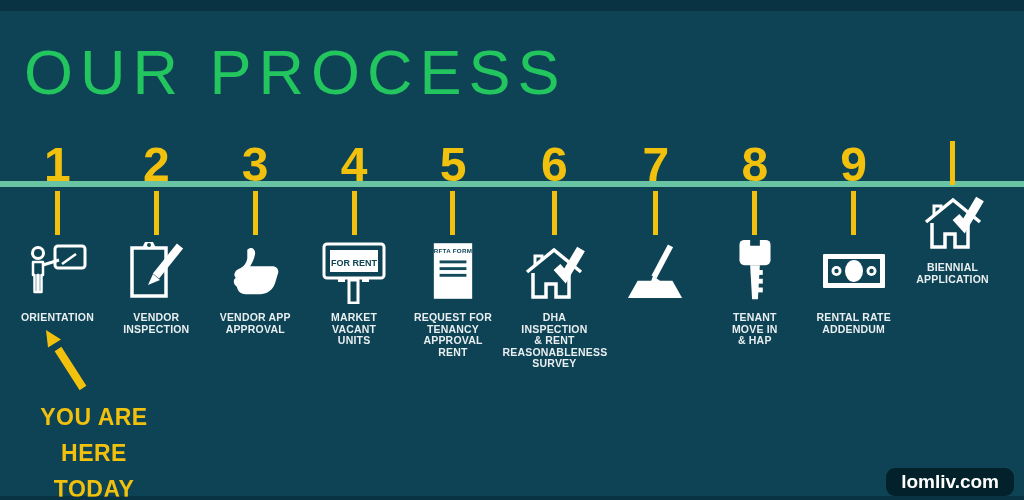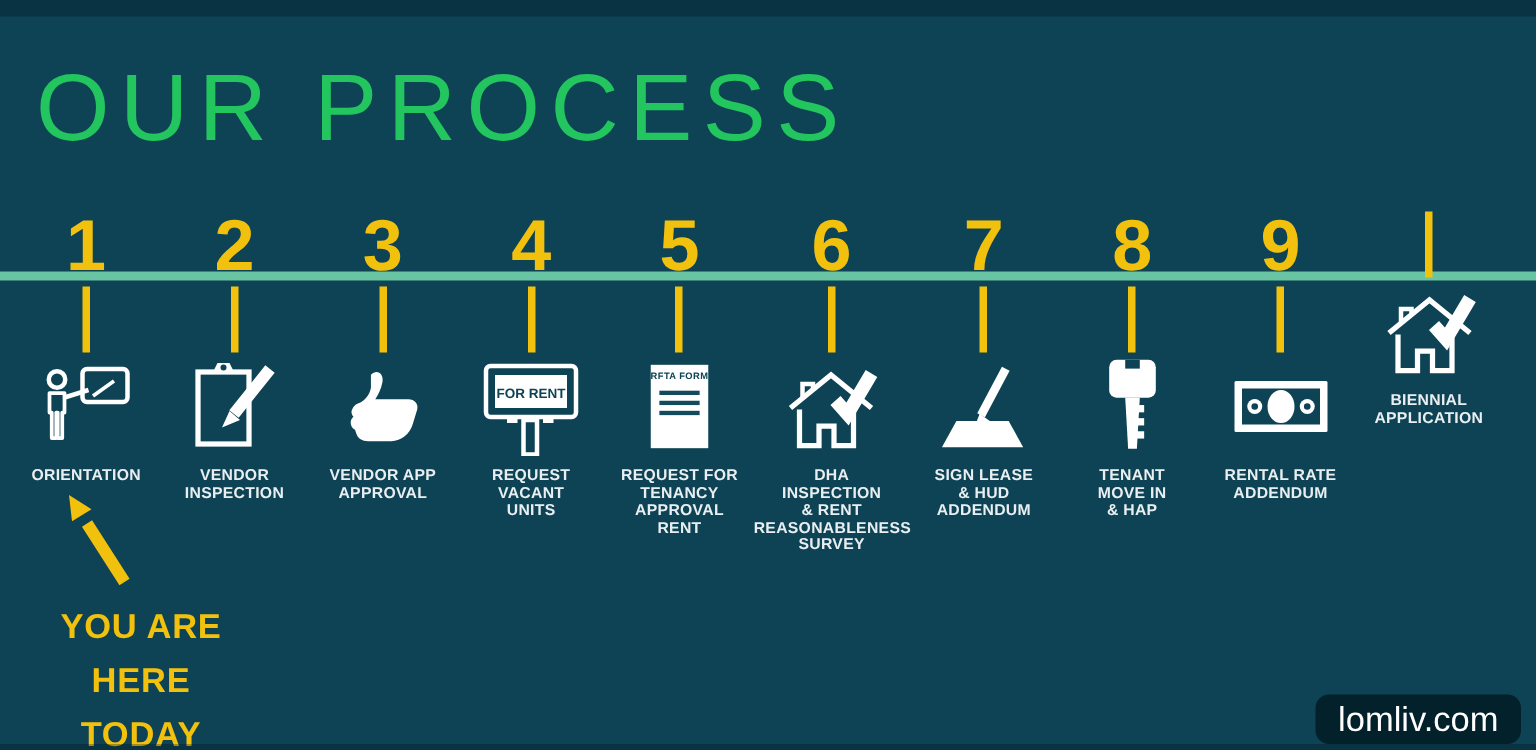--- a/index.html
+++ b/index.html
@@ -54,21 +54,21 @@
   .you-are-here{
     position:absolute;left:18px;top:399px;width:152px;
     font-size:23px;line-height:36px;font-weight:bold;letter-spacing:.5px;
     color:var(--accent);text-align:center;white-space:pre-line;
   }
 
   .watermark-badge{
     position:absolute;right:10px;bottom:4px;
     background:var(--badge-bg);border-radius:9px;
     padding:3px 15px;
-    font-size:23px;font-weight:normal;color:var(--text);
+    font-size:19px;font-weight:bold;color:var(--text);
   }
   .symbol-defs{position:absolute;width:0;height:0;overflow:hidden;}
 </style>
 </head>
 <body>
 
 <svg class="symbol-defs" xmlns="http://www.w3.org/2000/svg" aria-hidden="true">
   <symbol id="sym-presenter" viewBox="0 0 64 58">
     <circle cx="13" cy="11" r="5.5" fill="none" stroke="#fff" stroke-width="3"></circle>
     <path d="M8,20 h10 v13 h-1.5 v17 h-3 v-17 h-1 v17 h-3 v-17 H8 z" fill="none" stroke="#fff" stroke-width="2.5" stroke-linejoin="round"></path>
@@ -174,21 +174,21 @@
     </div>
 
     <div class="step">
       <div class="num">4</div>
       <div class="tick"></div>
       <div class="icon-box">
           <svg width="64" height="66" class="step-icon">
             <use href="#sym-for-rent-sign" width="100%" height="100%"></use>
           </svg>
         </div>
-      <div class="label">REQUEST
+      <div class="label">MARKET
 VACANT
 UNITS</div>
     </div>
 
     <div class="step">
       <div class="num">5</div>
       <div class="tick"></div>
       <div class="icon-box">
           <svg width="46" height="60" class="step-icon">
             <use href="#sym-rfta-document" width="100%" height="100%"></use>
@@ -216,23 +216,20 @@
     </div>
 
     <div class="step">
       <div class="num">7</div>
       <div class="tick"></div>
       <div class="icon-box">
           <svg width="60" height="62" class="step-icon">
             <use href="#sym-pen-signing" width="100%" height="100%"></use>
           </svg>
         </div>
-      <div class="label">SIGN LEASE
-&amp; HUD
-ADDENDUM</div>
     </div>
 
     <div class="step">
       <div class="num">8</div>
       <div class="tick"></div>
       <div class="icon-box">
           <svg width="38" height="68" class="step-icon">
             <use href="#sym-key" width="100%" height="100%"></use>
           </svg>
         </div>

